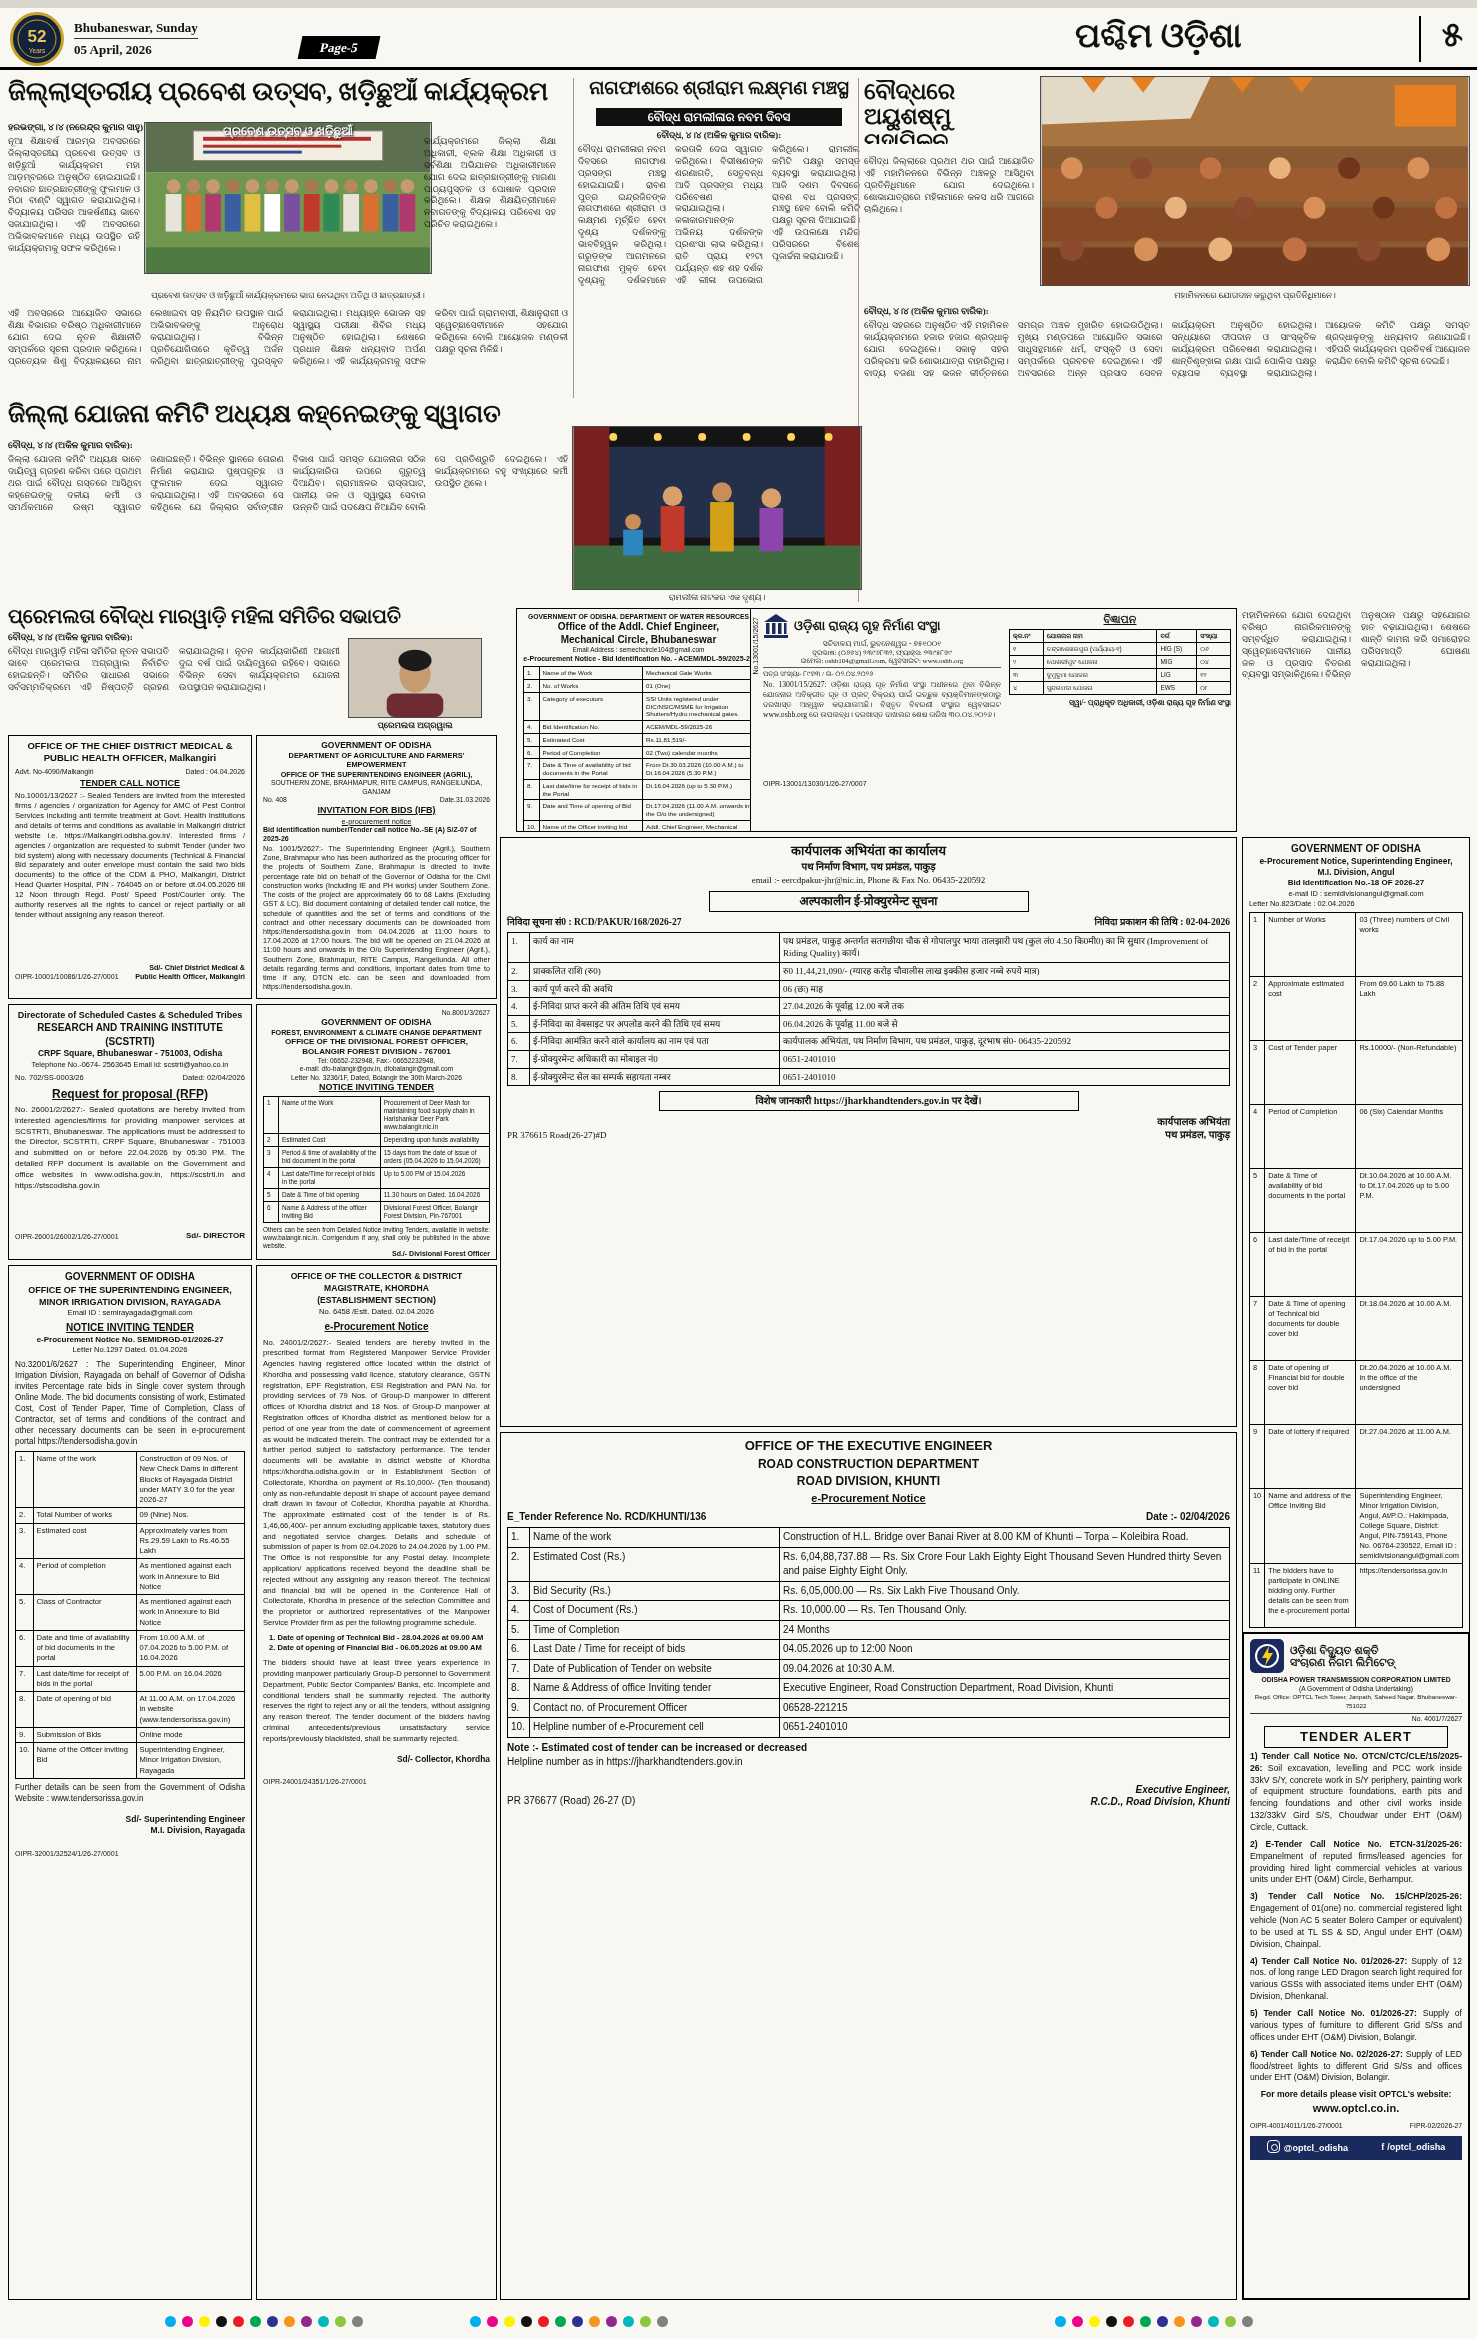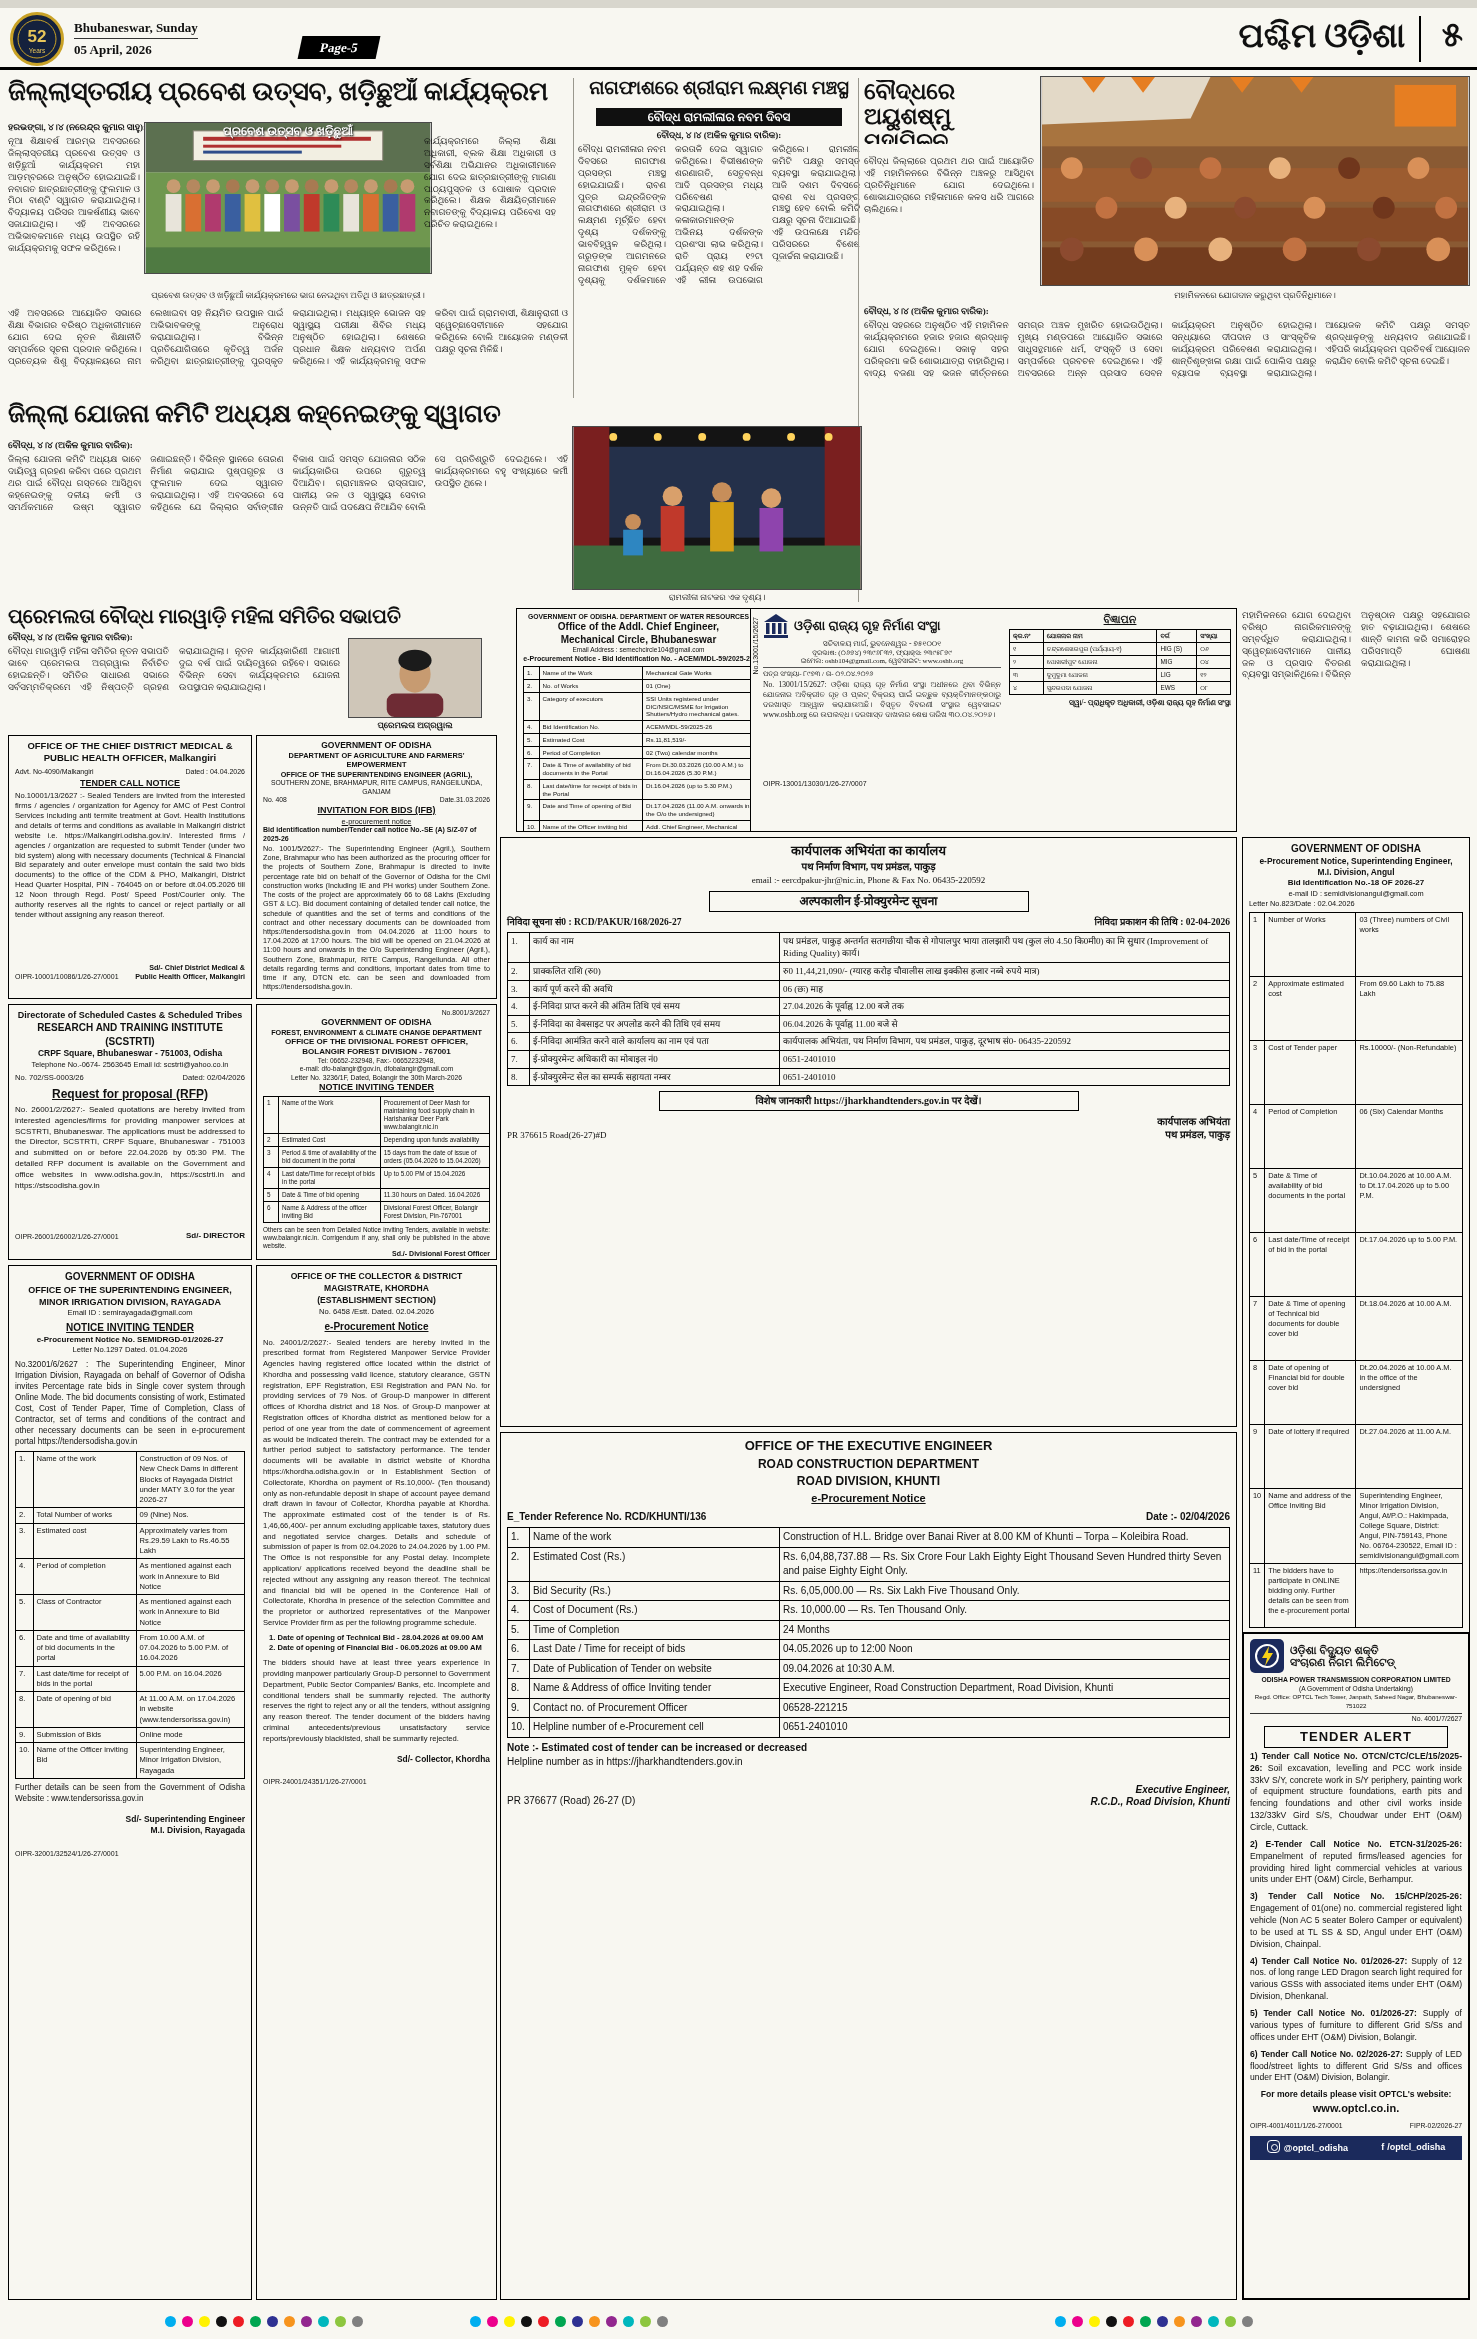--- a/index.html
+++ b/index.html
@@ -47,21 +47,21 @@
   <div class="abs masthead" style="left:0;top:0;width:1477px;height:62px">
     <svg class="abs" style="left:10px;top:4px" width="54" height="54" viewBox="0 0 54 54">
       <circle cx="27" cy="27" r="25.5" fill="#14213d" stroke="#c9a227" stroke-width="3"></circle>
       <circle cx="27" cy="27" r="19" fill="none" stroke="#c9a227" stroke-width="1"></circle>
       <text x="27" y="30" text-anchor="middle" font-size="17" font-weight="bold" fill="#e7c55a" font-family="Liberation Sans,sans-serif">52</text>
       <text x="27" y="41" text-anchor="middle" font-size="6.5" fill="#e7c55a" font-family="Liberation Sans,sans-serif">Years</text>
     </svg>
     <div class="abs" style="left:74px;top:12px;font-size:13px;font-weight:bold;border-bottom:1px solid #333;padding-bottom:2px">Bhubaneswar, Sunday</div>
     <div class="abs" style="left:74px;top:34px;font-size:13px;font-weight:bold">05 April, 2026</div>
     <div class="abs pagebox" style="left:300px;top:28px;width:78px;height:23px">Page-5</div>
-    <div class="abs headline nowrap" style="right:72px;top:10px;font-size:34px;width:330px;text-align:right">ପଶ୍ଚିମ ଓଡ଼ିଶା</div>
+    <div class="abs headline nowrap" style="right:72px;top:10px;font-size:34px;width:330px;">ପଶ୍ଚିମ ଓଡ଼ିଶା</div>
     <div class="abs" style="right:56px;top:8px;width:2.5px;height:46px;background:#000"></div>
     <div class="abs" style="right:14px;top:8px;font-size:34px;font-weight:bold">୫</div>
   </div>
 
   <div class="abs headline nowrap" style="left:8px;top:70px;width:560px;height:42px;font-size:26px">ଜିଲ୍ଲାସ୍ତରୀୟ ପ୍ରବେଶ ଉତ୍ସବ, ଖଡ଼ିଛୁଆଁ କାର୍ଯ୍ୟକ୍ରମ</div>
   <div class="abs byline" style="left:8px;top:114px;width:300px">ହରଭଙ୍ଗା, ୪।୪ (ନରେନ୍ଦ୍ର କୁମାର ସାହୁ):</div>
   <div class="abs body9 jt" style="left:8px;top:128px;width:132px;height:166px">ନୂଆ ଶିକ୍ଷାବର୍ଷ ଆରମ୍ଭ ଅବସରରେ ଜିଲ୍ଲାସ୍ତରୀୟ ପ୍ରବେଶ ଉତ୍ସବ ଓ ଖଡ଼ିଛୁଆଁ କାର୍ଯ୍ୟକ୍ରମ ମହା ଆଡ଼ମ୍ବରରେ ଅନୁଷ୍ଠିତ ହୋଇଯାଇଛି। ନବାଗତ ଛାତ୍ରଛାତ୍ରୀଙ୍କୁ ଫୁଲମାଳ ଓ ମିଠା ବାଣ୍ଟି ସ୍ୱାଗତ କରାଯାଇଥିଲା। ବିଦ୍ୟାଳୟ ପରିସର ଆକର୍ଷଣୀୟ ଭାବେ ସଜାଯାଇଥିଲା। ଏହି ଅବସରରେ ଅଭିଭାବକମାନେ ମଧ୍ୟ ଉପସ୍ଥିତ ରହି କାର୍ଯ୍ୟକ୍ରମକୁ ସଫଳ କରିଥିଲେ।</div>
   <div class="abs" style="left:144px;top:114px;width:288px;height:152px">
     <svg class="photo" width="288" height="152" viewBox="0 0 288 152">
       <rect width="288" height="50" fill="#5c7050"></rect>

